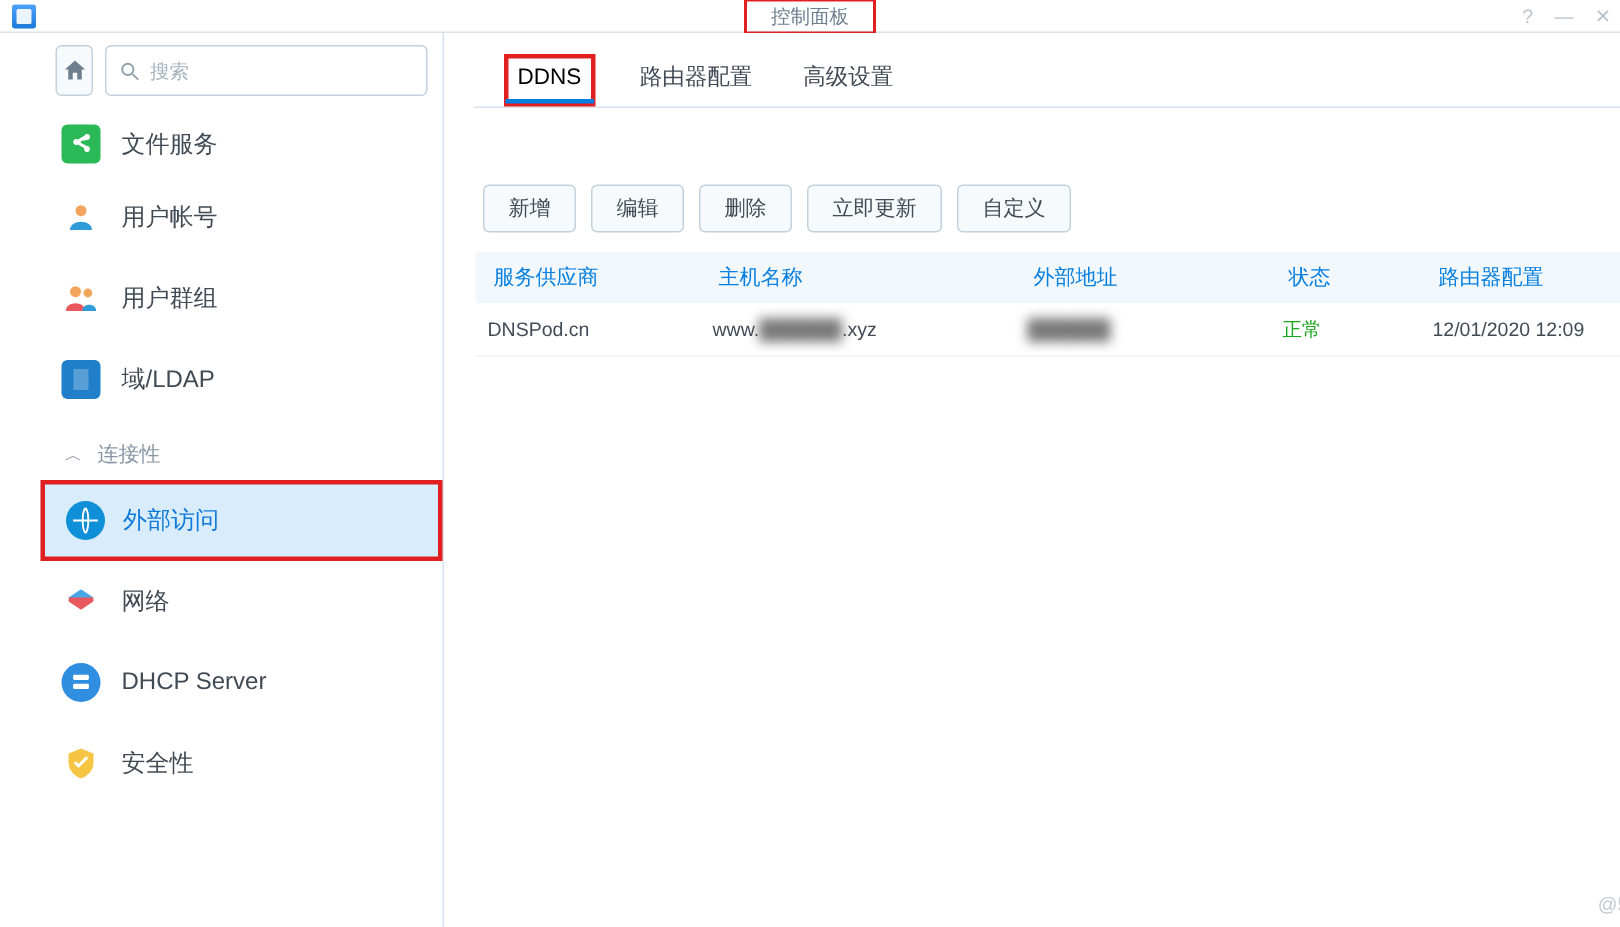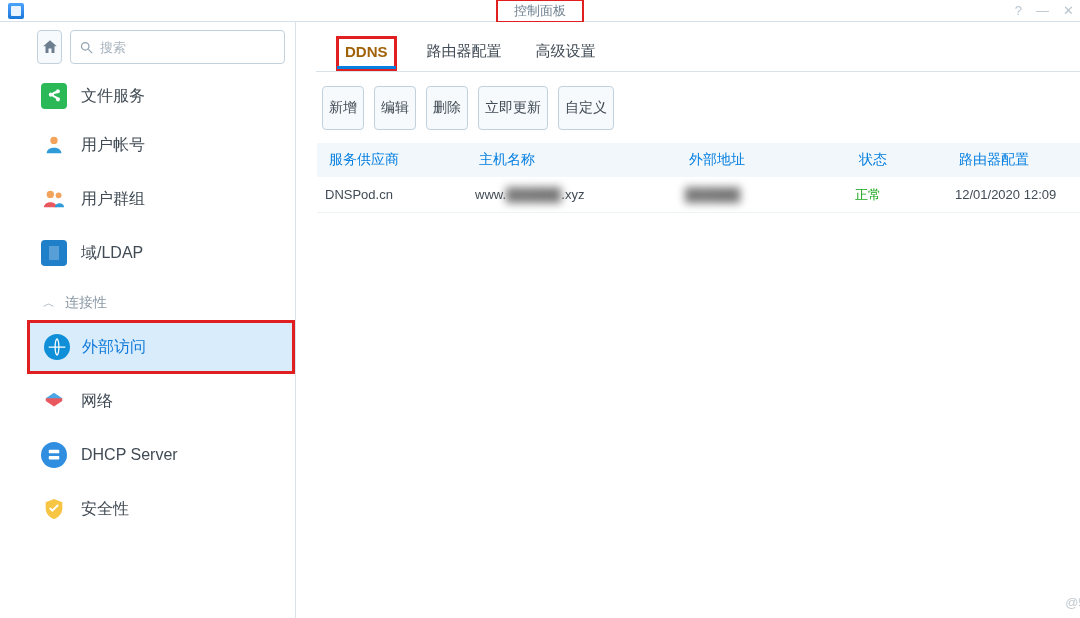--- a/index.html
+++ b/index.html
@@ -136,40 +136,40 @@
       border-bottom:1px solid #d7e2ea;
     }
     .tab {
       padding: 6px 4px 10px;
       font-size:15px;
       color:#414b55;
       cursor:pointer;
       position:relative;
     }
     .tab.active {
-      color:#a16207;
-      font-weight:bold;
+      color:#000000;
+      font-weight:normal;
     }
     .tab.active::after{
       content:"";position:absolute;left:-2px;right:-2px;bottom:-1px;height:3px;background:#057fe0;
     }
     .toolbar{
       display:flex; gap:10px;
       padding: 14px 0 12px 6px;
     }
     .btn{
-      height:44px;
-      padding:0 6px;
+      height:32px;
+      padding:0 16px;
       border:1px solid #c3d1dc;
       border-radius:4px;
       background:#f7fafc;
       color:#414b55;
       font-size:14px;
       cursor:pointer;
-      display:flex;align-items:center;
+      display:flex;align-items:center;margin-top:37px;
     }
     .table{
       border:1px solid transparent;
     }
     .thead,.trow{
       display:grid;
       grid-template-columns: 150px 210px 170px 100px 160px 20px;
       align-items:center;
     }
     .thead{

